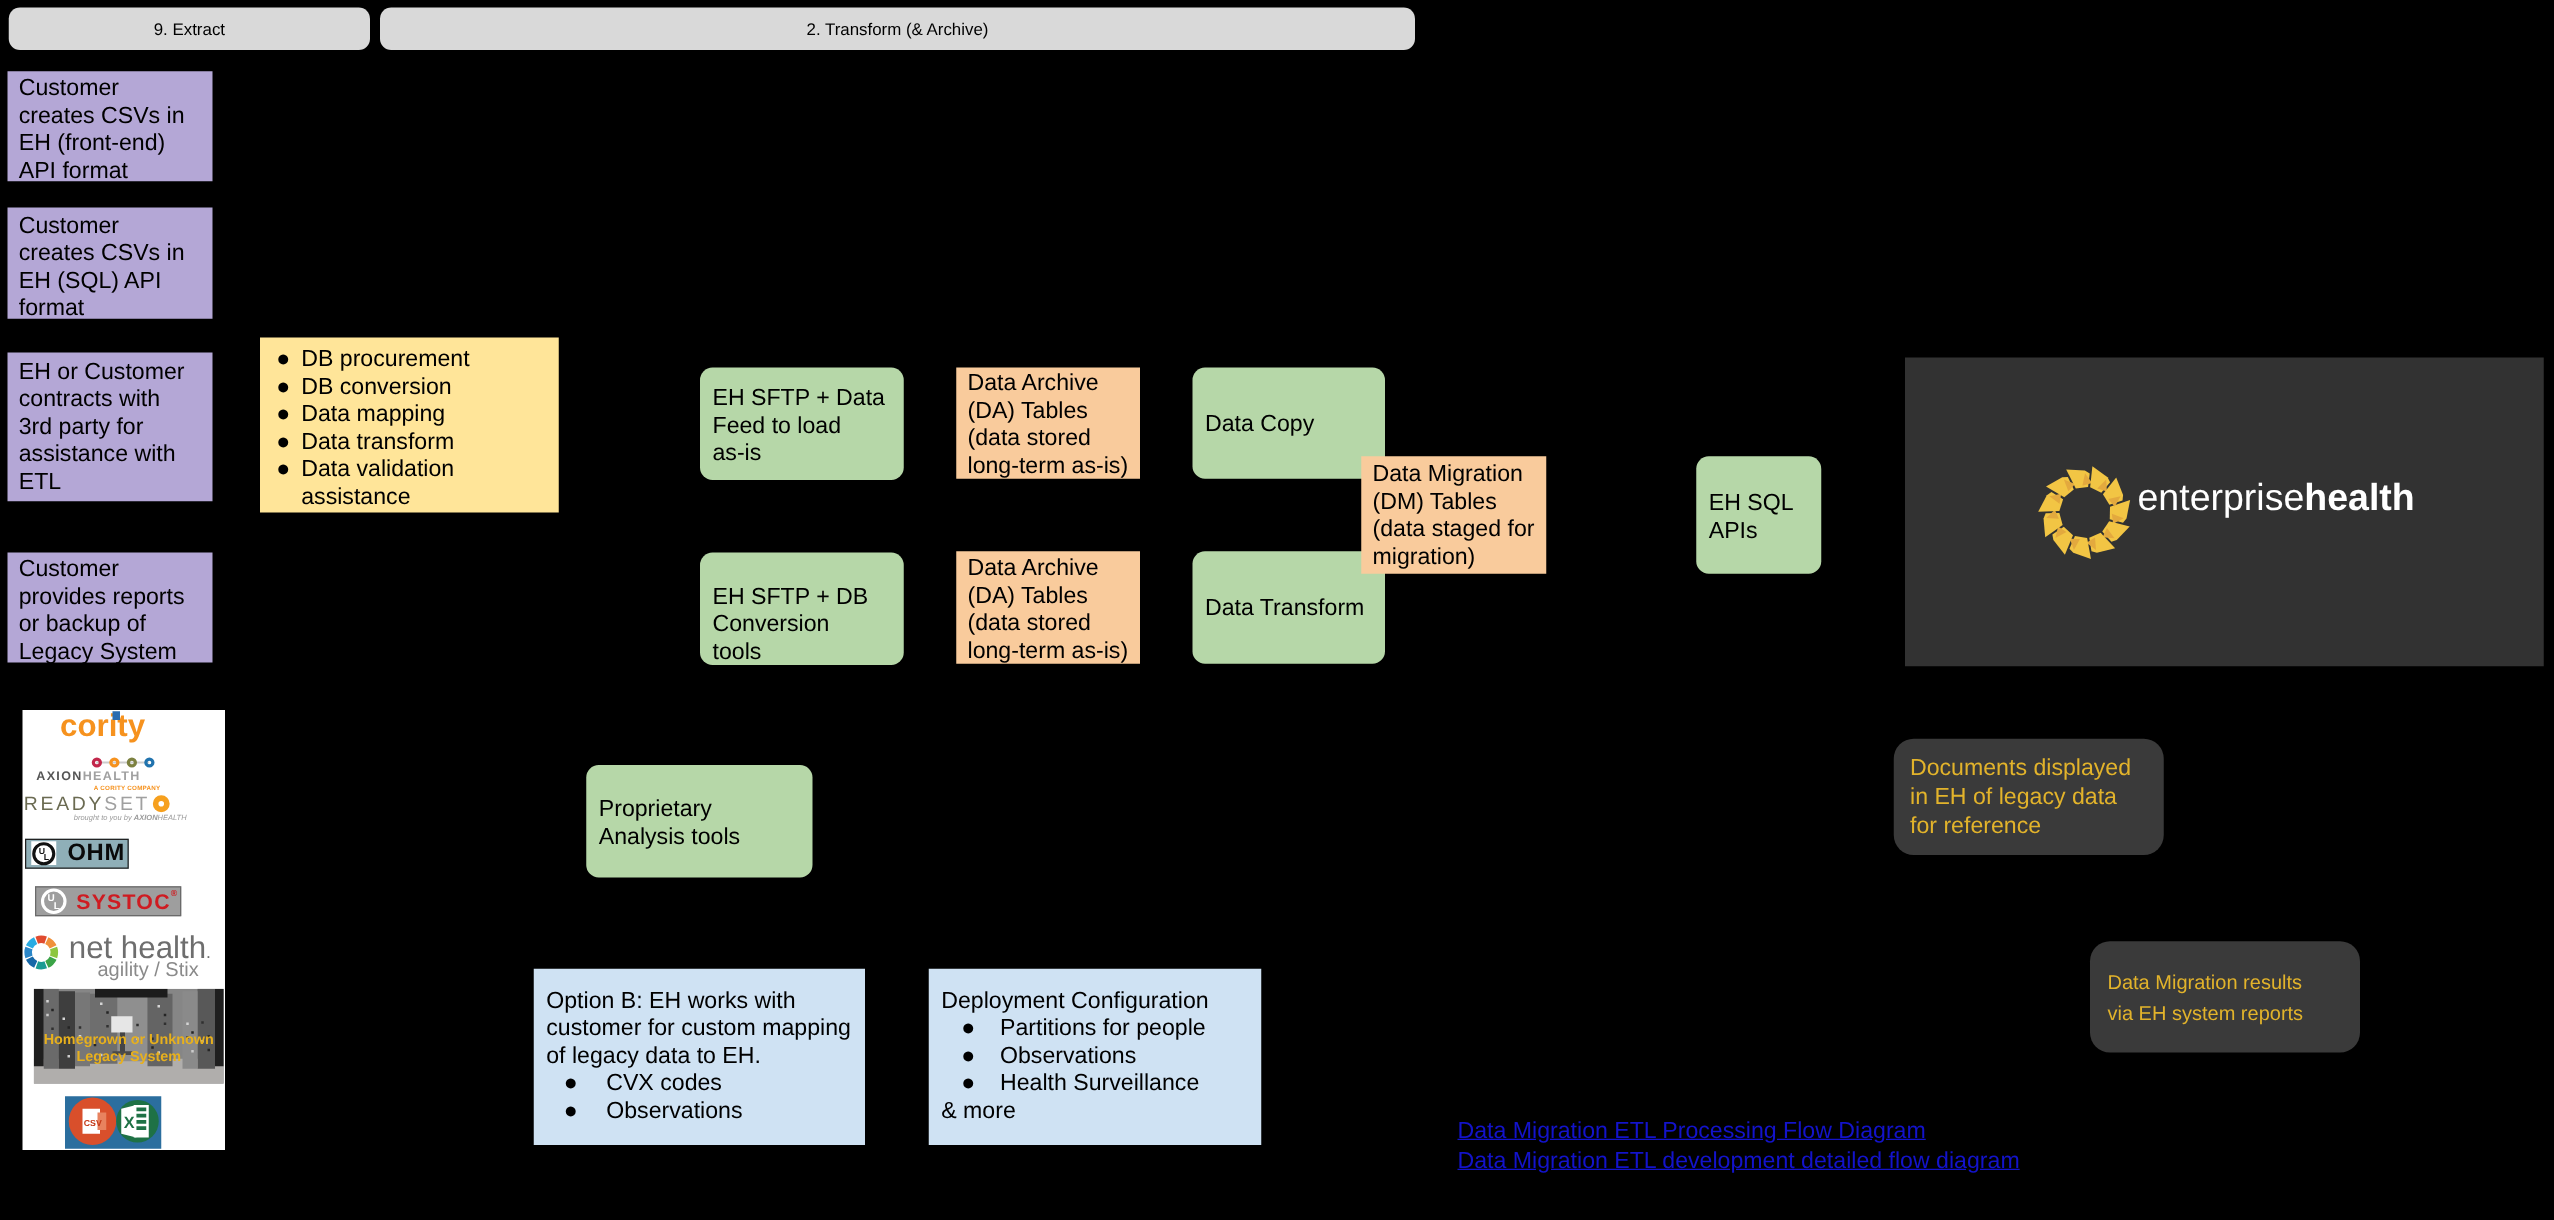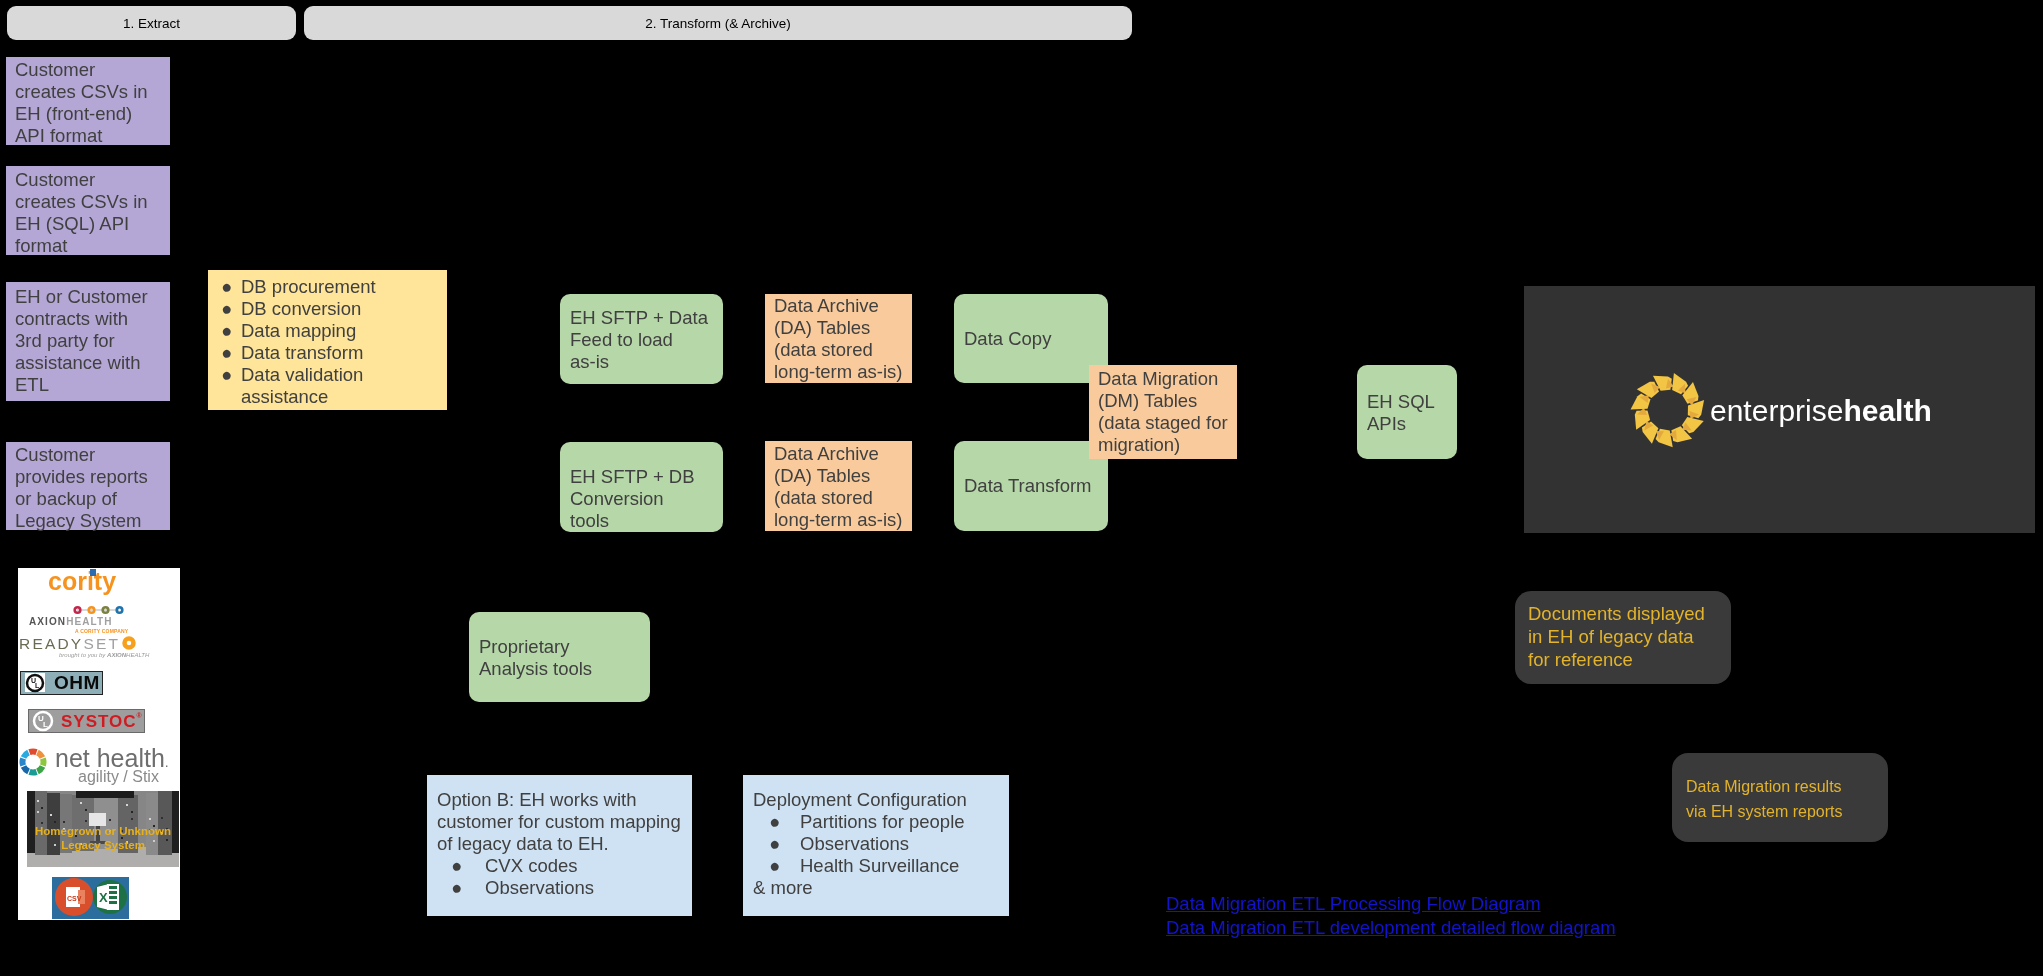--- a/index.html
+++ b/index.html
@@ -1,33 +1,33 @@
 <!DOCTYPE html>
 <html><head>
 <meta charset="utf-8">
 <style>
   html,body{margin:0;padding:0;background:#000;}
   #canvas{position:relative;width:2043px;height:976px;background:#000;overflow:hidden;
     font-family:"Liberation Sans",sans-serif;}
   .bar{position:absolute;background:#d9d9d9;border-radius:9px;color:#000;
     font-size:13.5px;display:flex;align-items:center;justify-content:center;}
-  .box{position:absolute;color:#404040;font-size:18.5px;line-height:22px;}
+  .box{position:absolute;color:#000000;font-size:18.5px;line-height:22px;}
   .purple{background:#b4a7d6;}
   .yellow{background:#ffe599;}
   .green{background:#b6d7a8;border-radius:10px;}
   .orange{background:#f9cb9c;}
   .blue{background:#cfe2f3;}
   .darkbox{position:absolute;background:#3a3a3a;border-radius:16px;color:#e2b32b;
     font-size:18.5px;line-height:23px;}
 </style>
 </head>
 <body>
 <div id="canvas">
 
-  <div class="bar" style="left:7px;top:6px;width:289px;height:34px;">1. Extract</div>
+  <div class="bar" style="left:7px;top:6px;width:289px;height:34px;">9. Extract</div>
   <div class="bar" style="left:304px;top:6px;width:828px;height:34px;">2. Transform (&amp; Archive)</div>
 
 
   <div class="box purple" style="left:6px;top:57px;width:164px;height:88px;padding:2px 0 0 9px;box-sizing:border-box;">Customer<br>creates CSVs in<br>EH (front-end)<br>API format</div>
   <div class="box purple" style="left:6px;top:166px;width:164px;height:89px;padding:3px 0 0 9px;box-sizing:border-box;">Customer<br>creates CSVs in<br>EH (SQL) API<br>format</div>
   <div class="box purple" style="left:6px;top:282px;width:164px;height:119px;padding:4px 0 0 9px;box-sizing:border-box;">EH or Customer<br>contracts with<br>3rd party for<br>assistance with<br>ETL</div>
   <div class="box purple" style="left:6px;top:442px;width:164px;height:88px;padding:2px 0 0 9px;box-sizing:border-box;">Customer<br>provides reports<br>or backup of<br>Legacy System</div>
 
   <div class="box yellow" style="left:208px;top:270px;width:239px;height:140px;box-sizing:border-box;padding-top:6px;">
     <div style="position:relative;padding-left:33px;"><span style="position:absolute;left:13px;">●</span>DB procurement</div>
@@ -79,21 +79,21 @@
           <path d="M 19.8 5.3 L 20.0 -4.6 L 36.1 -10.0 L 33.2 4.7 L 30.4 8.2 Z" fill="#f2c544" transform="rotate(229.0909090909091)"></path>
           <path d="M 21.5 1 L 31 4.5 L 22.5 9 Z" fill="#e3a93e" transform="rotate(229.0909090909091)"></path>
           <path d="M 19.8 5.3 L 20.0 -4.6 L 36.1 -10.0 L 33.2 4.7 L 30.4 8.2 Z" fill="#f2c544" transform="rotate(261.8181818181818)"></path>
           <path d="M 21.5 1 L 31 4.5 L 22.5 9 Z" fill="#e3a93e" transform="rotate(261.8181818181818)"></path>
           <path d="M 19.8 5.3 L 20.0 -4.6 L 36.1 -10.0 L 33.2 4.7 L 30.4 8.2 Z" fill="#f2c544" transform="rotate(294.54545454545456)"></path>
           <path d="M 21.5 1 L 31 4.5 L 22.5 9 Z" fill="#e3a93e" transform="rotate(294.54545454545456)"></path>
           <path d="M 19.8 5.3 L 20.0 -4.6 L 36.1 -10.0 L 33.2 4.7 L 30.4 8.2 Z" fill="#f2c544" transform="rotate(327.27272727272725)"></path>
           <path d="M 21.5 1 L 31 4.5 L 22.5 9 Z" fill="#e3a93e" transform="rotate(327.27272727272725)"></path>
         </g>
     </svg>
-    <div style="position:absolute;left:186px;top:108px;font-size:30px;color:#fff;">
+    <div style="position:absolute;left:186px;top:96px;font-size:30px;color:#fff;">
       <span style="font-weight:400;">enterprise</span><span style="font-weight:700;">health</span>
     </div>
   </div>
 
   <div class="darkbox" style="left:1515px;top:591px;width:216px;height:93px;padding:11px 0 0 13px;box-sizing:border-box;">Documents displayed<br>in EH of legacy data<br>for reference</div>
   <div class="darkbox" style="left:1672px;top:753px;width:216px;height:89px;padding:21px 0 0 14px;box-sizing:border-box;font-size:16px;line-height:25px;">Data Migration results<br>via EH system reports</div>
 
   <div style="position:absolute;left:1166px;top:892px;font-size:18.5px;line-height:23.5px;color:#1313cb;text-decoration:underline;">Data Migration ETL Processing Flow Diagram<br>Data Migration ETL development detailed flow diagram</div>
 
   <div style="position:absolute;left:18px;top:568px;width:162px;height:352px;background:#ffffff;overflow:hidden;">

